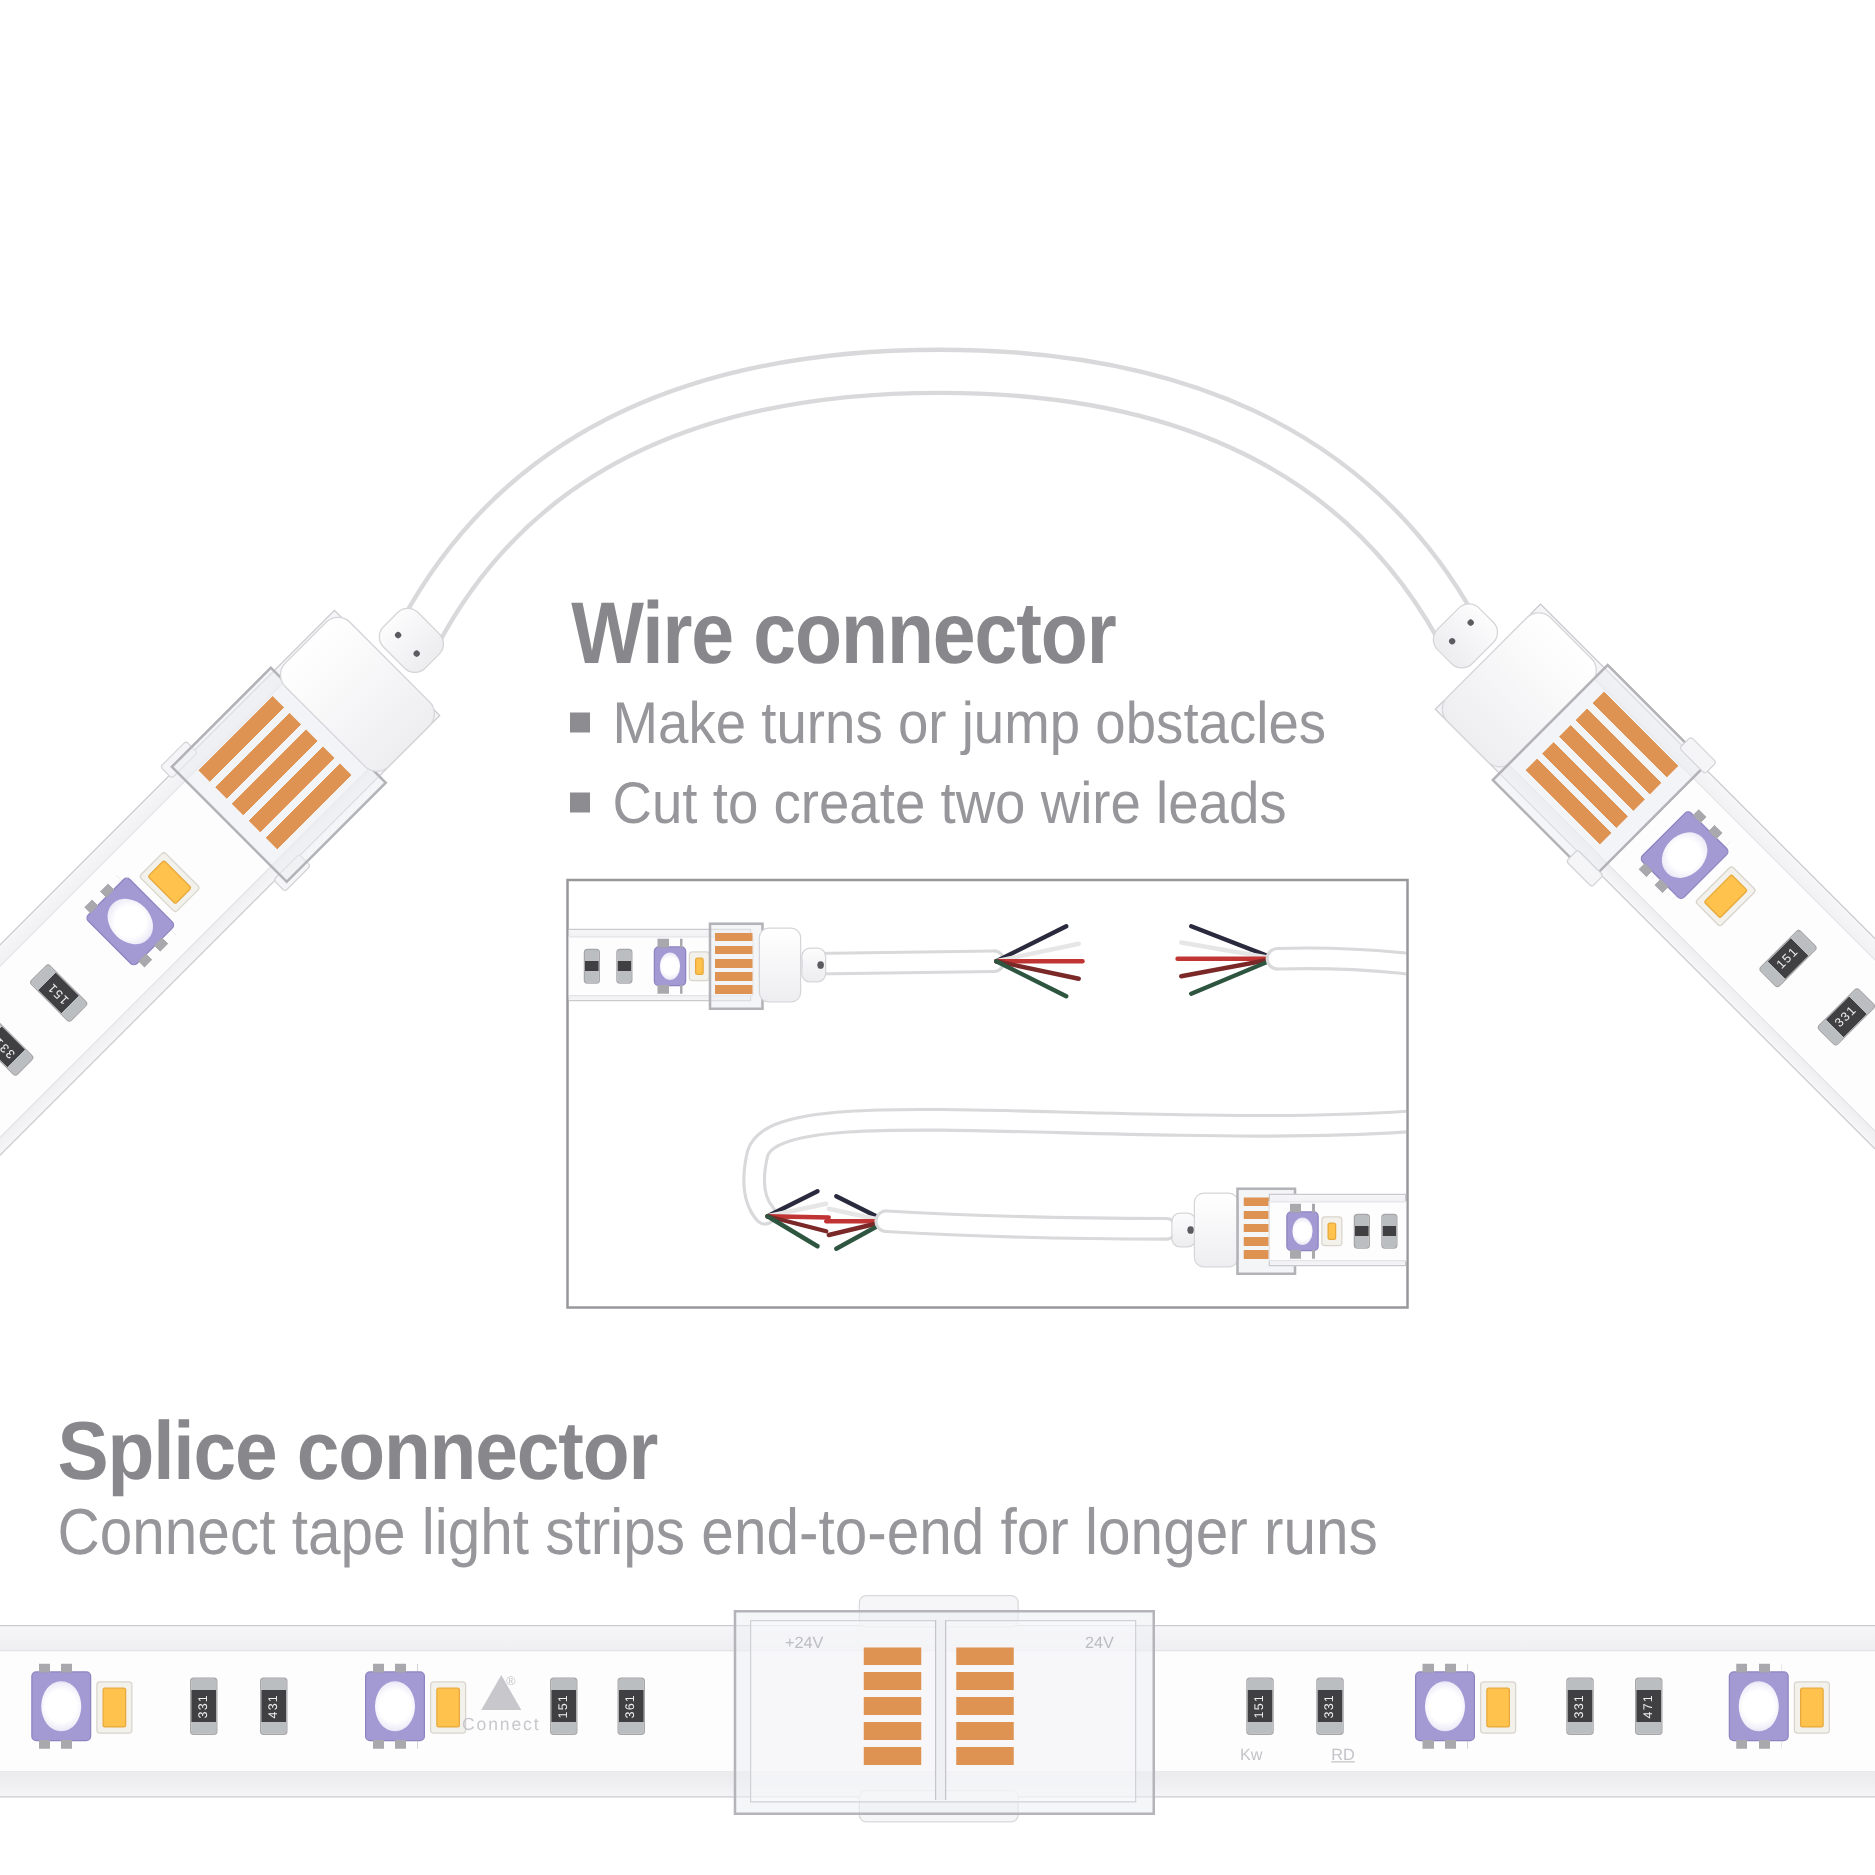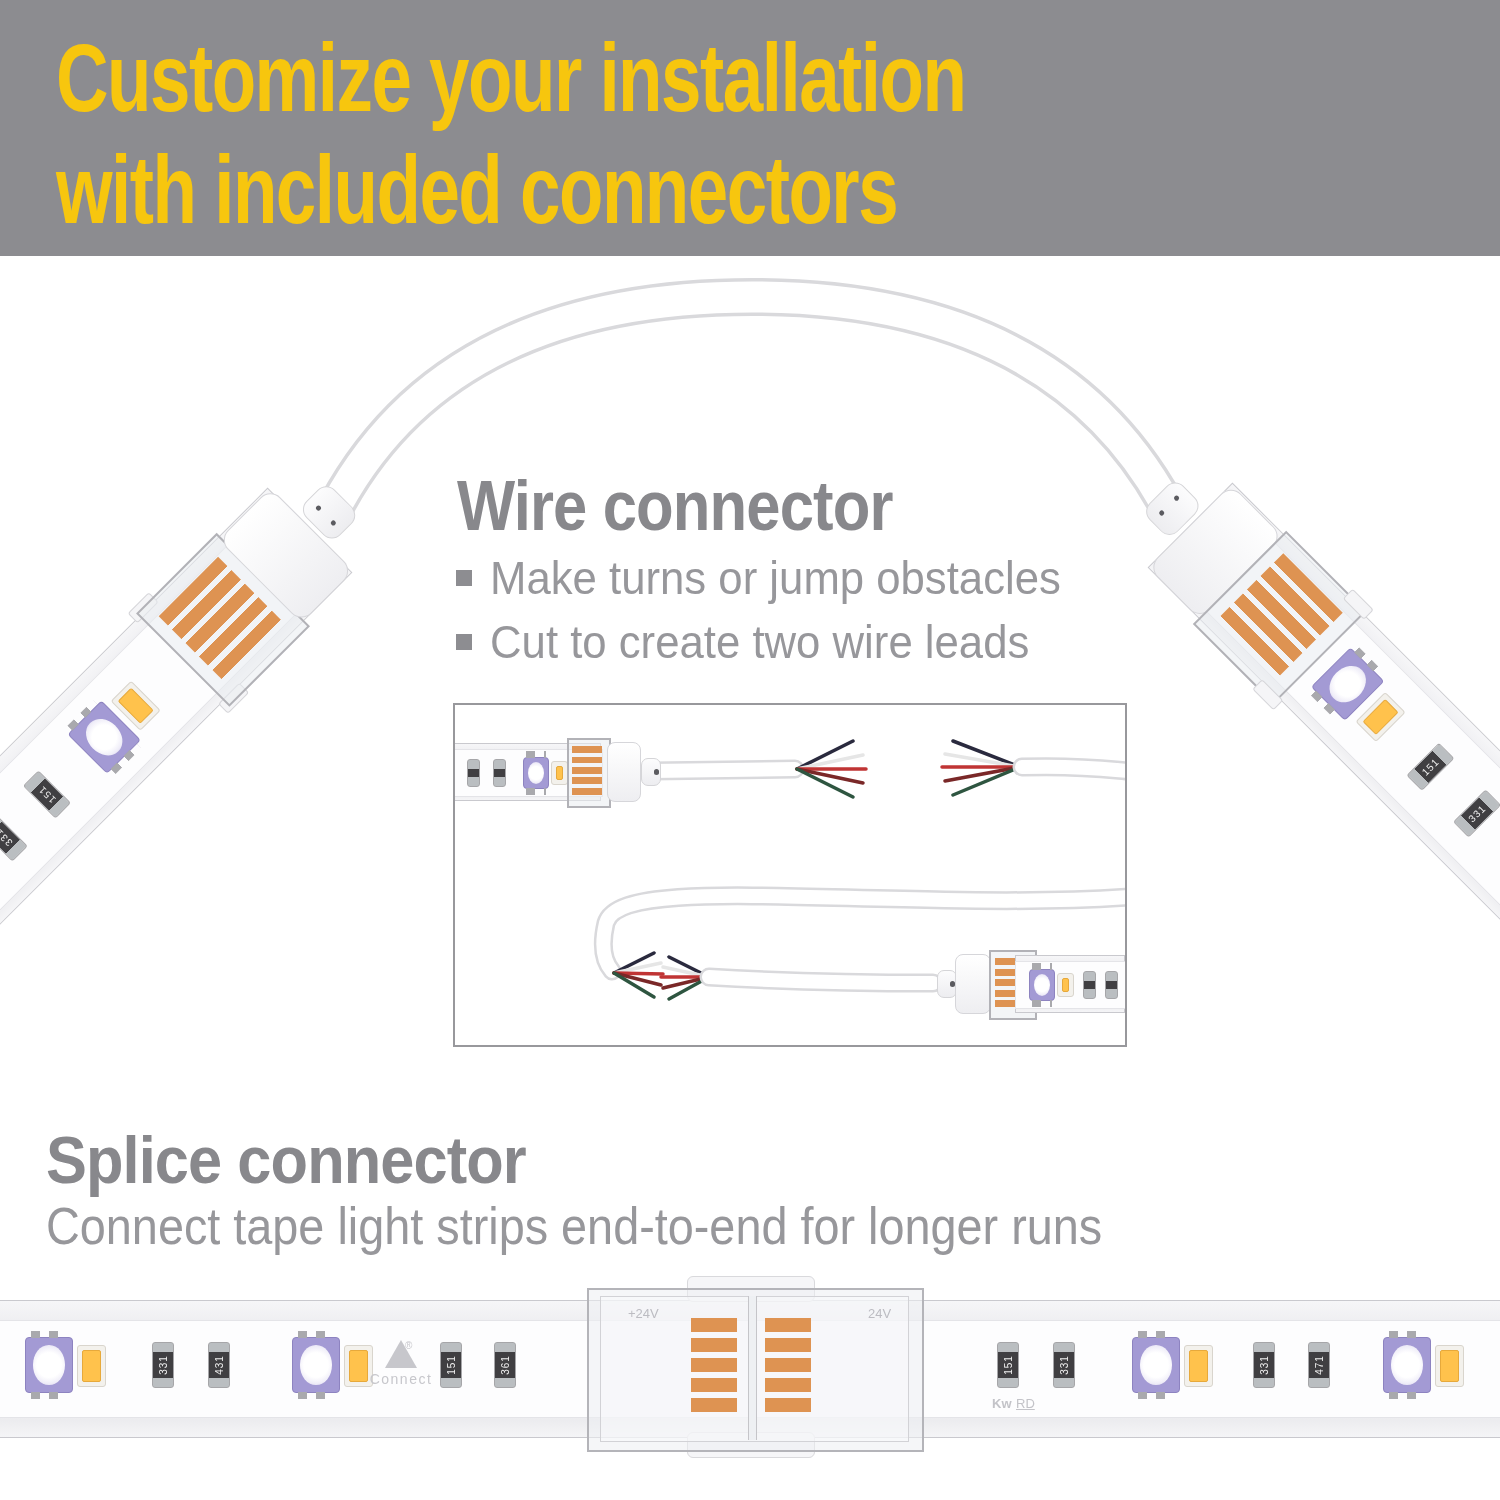--- a/index.html
+++ b/index.html
@@ -73,24 +73,20 @@
       border:1px solid #d9d9dc;border-radius:6px;}
   .splice-seam{position:absolute;left:748px;top:1296px;width:7px;height:144px;
       background:#eef0f3;border-left:1px solid #c5c5c9;border-right:1px solid #c5c5c9;}
   .mini-note{position:absolute;font-size:13px;color:#bcbcc2;}
 </style>
 </head>
 <body>
 
 <div class="canvas">
 
-  <header class="banner">
-    <div class="banner-line l1">Customize your installation</div>
-    <div class="banner-line l2">with included connectors</div>
-  </header>
 
   <svg style="position:absolute;left:0;top:0;" width="1500" height="1500" viewBox="0 0 1500 1500">
     <path d="M 336 506 C 420 350 575 297 752 297 C 930 297 1082 352 1166 504" fill="none" stroke="#d9d9dc" stroke-width="38" stroke-linecap="round"></path>
     <path d="M 336 506 C 420 350 575 297 752 297 C 930 297 1082 352 1166 504" fill="none" stroke="#ffffff" stroke-width="31" stroke-linecap="round"></path>
   </svg>
 
   <div class="strip" style="left:-340px;top:470px;width:650px;height:120px;transform:rotate(-45deg);transform-origin:100% 50%;">
     <div class="sleeve"></div>
     <div class="pcb" style="left:0;top:12px;width:650px;height:96px;"></div>
 
@@ -264,22 +260,22 @@
     <div class="resistor" style="left:494px;top:42px;width:20px;height:44px;">
         <span class="rcode">361</span>
       </div>
 
     <div class="resistor" style="left:997px;top:42px;width:20px;height:44px;">
         <span class="rcode">151</span>
       </div>
     <div class="resistor" style="left:1053px;top:42px;width:20px;height:44px;">
         <span class="rcode">331</span>
       </div>
-    <span class="tinylabel" style="left:992px;top:96px;font-weight:bold;">Kw</span>
-    <span class="tinylabel" style="left:1016px;top:96px;text-decoration:underline;">RD</span>
+    <span class="tinylabel" style="left:992px;top:96px;">Kw</span>
+    <span class="tinylabel" style="left:1065px;top:96px;text-decoration:underline;">RD</span>
     <div class="led-rgb" style="left:1132px;top:37px;width:46px;height:54px;">
         <i class="dome"></i>
       </div>
     <div class="led-warm" style="left:1184px;top:45px;width:27px;height:40px;">
         <i></i>
       </div>
     <div class="resistor" style="left:1253px;top:42px;width:20px;height:44px;">
         <span class="rcode">331</span>
       </div>
     <div class="resistor" style="left:1308px;top:42px;width:20px;height:44px;">

